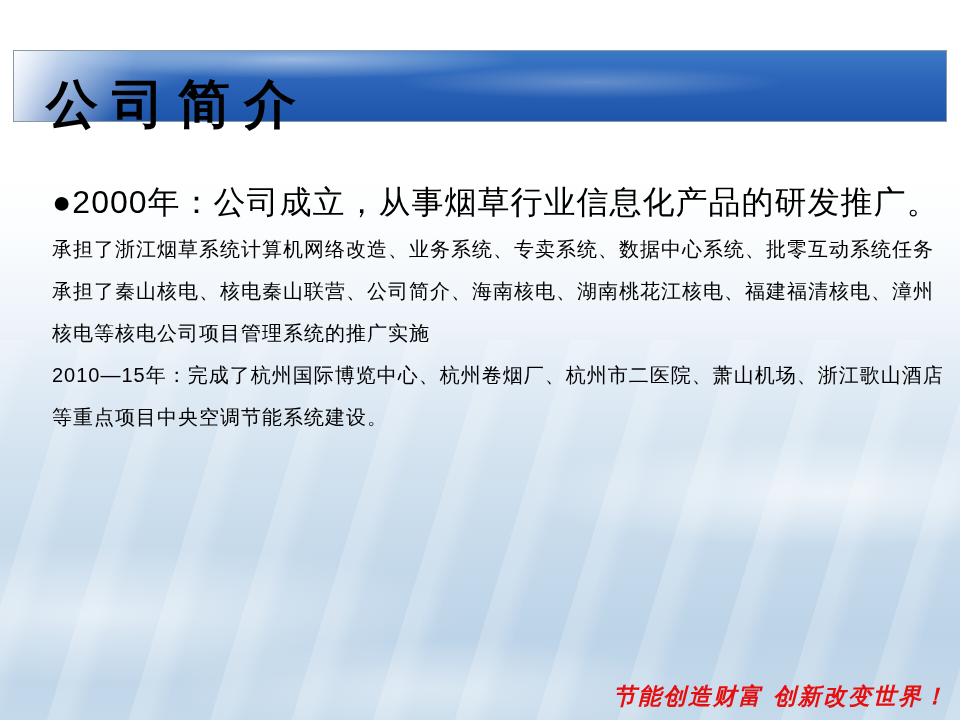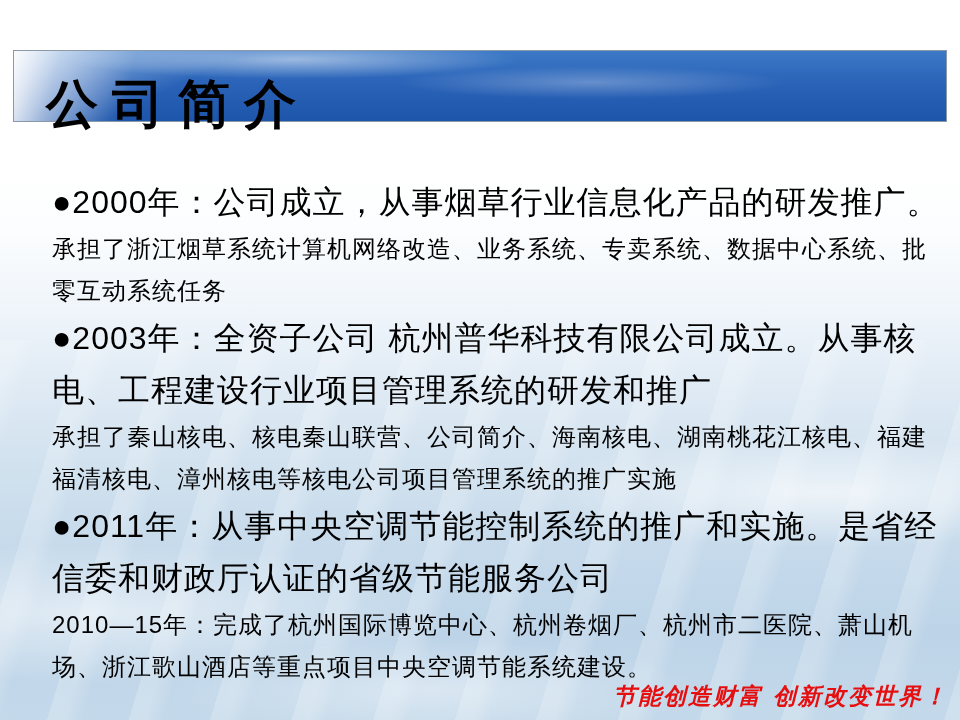--- a/index.html
+++ b/index.html
@@ -65,21 +65,21 @@
     width: 892px;
   }
   .content p { margin: 0; }
   .milestone-heading {
     font-size: 32px;
     line-height: 52px;
     letter-spacing: 1px;
     margin-bottom: 4px;
   }
   .milestone-detail {
-    font-size: 24px;
+    font-size: 20px;
     line-height: 42px;
     letter-spacing: 1px;
     margin-bottom: 8px;
   }
   .slogan {
     position: absolute;
     right: 12px; bottom: 8px;
     font-family: "DejaVu Serif", "Liberation Serif", serif;
     font-style: italic;
     font-weight: bold;
@@ -97,22 +97,20 @@
   <div class="cloud-layer"></div>
 
   <div class="title-bar">
     <h1>公司简介</h1>
   </div>
 
   <div class="content">
     <p class="milestone-heading">●2000年：公司成立，从事烟草行业信息化产品的研发推广。</p>
     <p class="milestone-detail">承担了浙江烟草系统计算机网络改造、业务系统、专卖系统、数据中心系统、批零互动系统任务</p>
 
-    <p class="milestone-heading">●2003年：全资子公司 杭州普华科技有限公司成立。从事核电、工程建设行业项目管理系统的研发和推广</p>
     <p class="milestone-detail">承担了秦山核电、核电秦山联营、公司简介、海南核电、湖南桃花江核电、福建福清核电、漳州核电等核电公司项目管理系统的推广实施</p>
 
-    <p class="milestone-heading">●2011年：从事中央空调节能控制系统的推广和实施。是省经信委和财政厅认证的省级节能服务公司</p>
     <p class="milestone-detail">2010—15年：完成了杭州国际博览中心、杭州卷烟厂、杭州市二医院、萧山机场、浙江歌山酒店等重点项目中央空调节能系统建设。</p>
   </div>
 
   <div class="slogan">节能创造财富 创新改变世界！</div>
 
 </div>
 
 </body></html>

